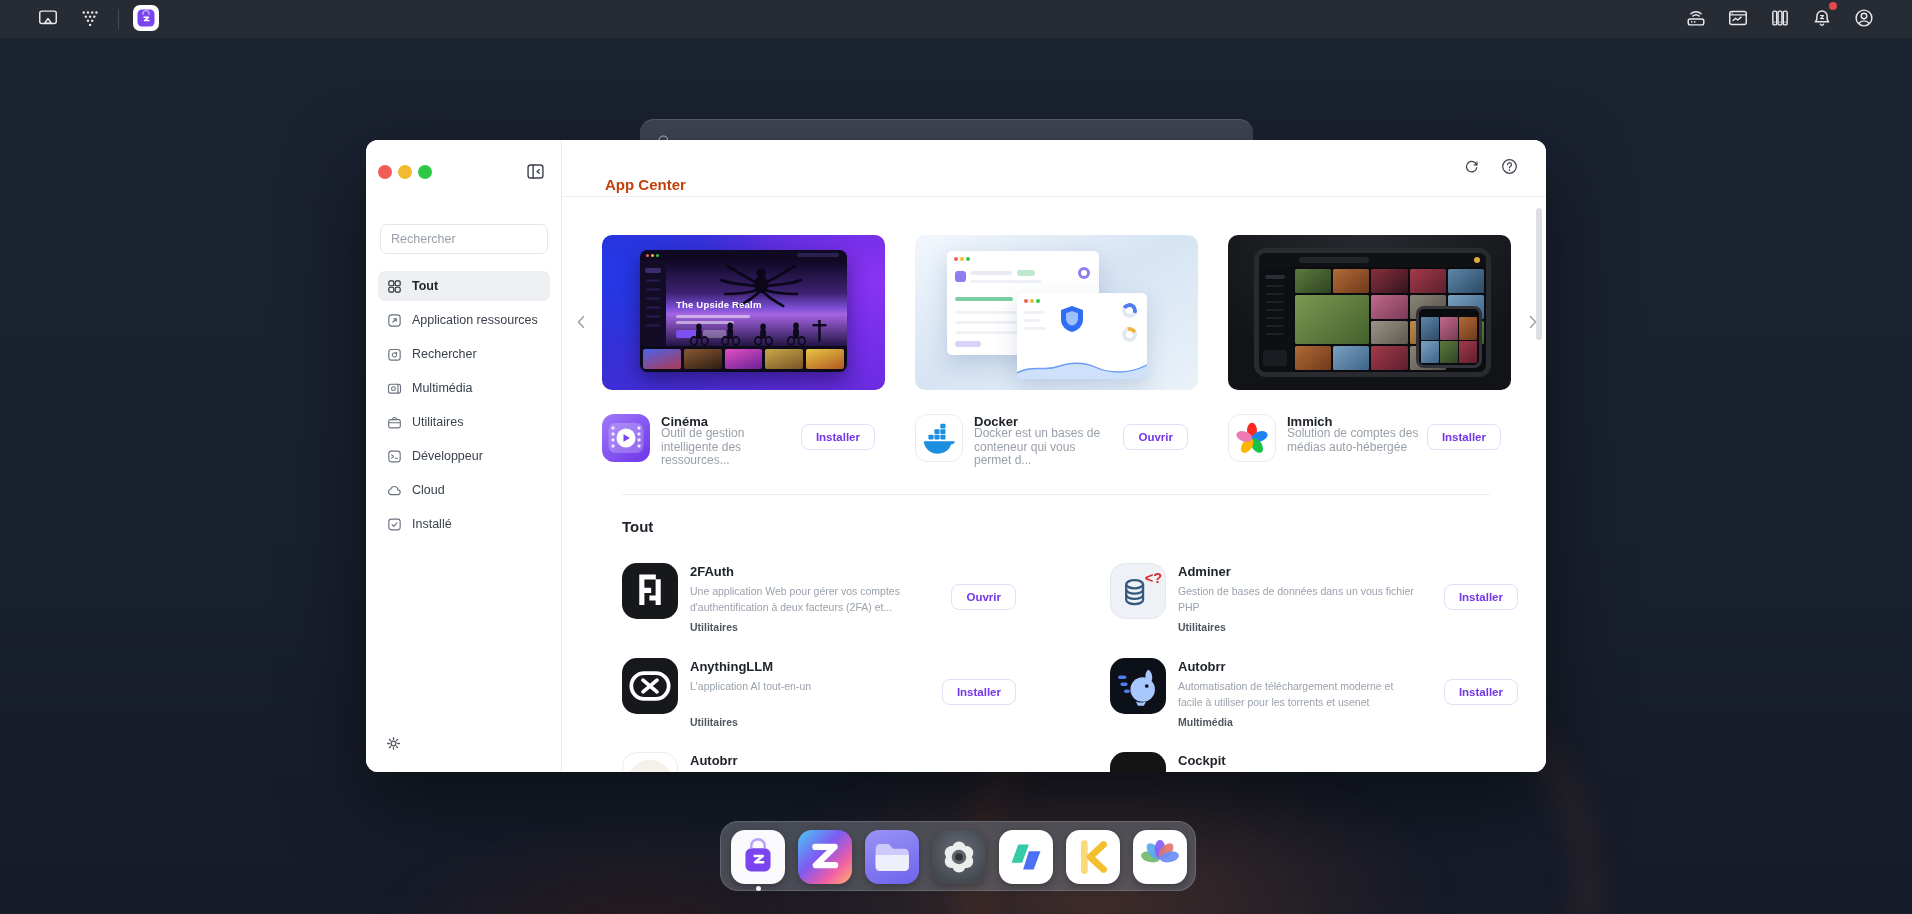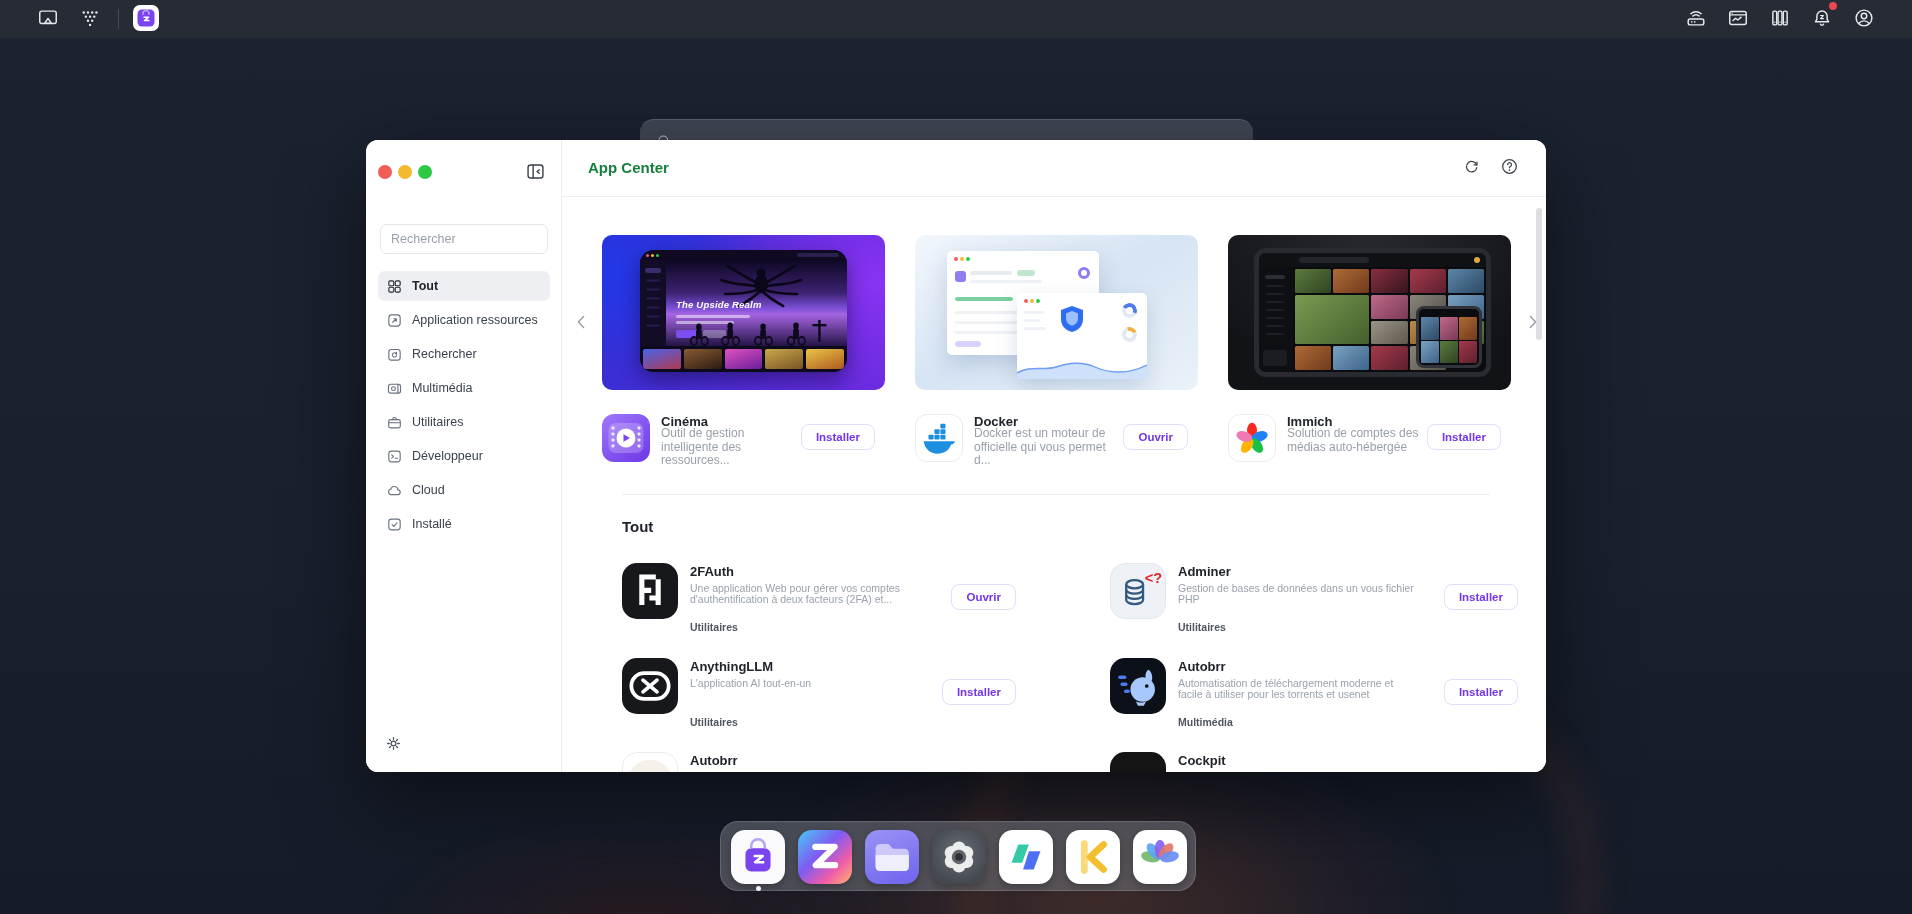--- a/index.html
+++ b/index.html
@@ -55,21 +55,21 @@
 .mi-label{font-size:12.5px;color:#3a424d;white-space:nowrap;}
 .menu-item.selected .mi-icon{color:#23272e;}
 .menu-item.selected .mi-label{color:#1f242b;font-weight:700;}
 .gear-btn{position:absolute;left:16px;bottom:16px;width:22px;height:22px;border:none;background:transparent;
  color:#4a515b;padding:0;cursor:pointer;}
 .gear-btn svg{width:19px;height:19px;}
 
 
 .main{position:relative;flex:1;height:100%;background:#fff;}
 .main-header{position:absolute;left:0;top:0;right:0;height:57px;border-bottom:1px solid #eeeef1;}
-.main-title{position:absolute;left:26px;top:19px;margin:0;font-size:15px;font-weight:600;color:#15803d;text-align:center;}
+.main-title{position:absolute;left:26px;top:19px;margin:17px;font-size:15px;font-weight:600;color:#c2410c;text-align:center;}
 .hdr-actions{position:absolute;right:26px;top:17px;display:flex;gap:16px;}
 .hdr-btn{width:22px;height:22px;border:none;background:transparent;color:#40454e;padding:0;cursor:pointer;}
 .hdr-btn svg{width:19px;height:19px;}
 
 .car-arrow{position:absolute;width:26px;height:30px;border:none;background:transparent;color:#9aa0a8;
  padding:0;cursor:pointer;top:168px;}
 .car-arrow svg{width:22px;height:22px;}
 .car-arrow.left{left:6px;}
 .car-arrow.right{left:958px;}
 
@@ -83,21 +83,21 @@
  color:#7436e8;font-size:11.5px;font-weight:600;padding:6px 14px;cursor:pointer;}
 
 .divider{position:absolute;left:60px;top:354px;width:868px;height:1px;background:#ededf0;}
 .section-title{position:absolute;left:60px;top:378px;margin:0;font-size:15px;font-weight:700;color:#1e2229;}
 
 .apps{position:absolute;left:60px;top:423px;width:900px;height:240px;}
 .app-row{position:absolute;height:82px;}
 .app-ic{position:absolute;left:0;top:0;width:56px;height:56px;border-radius:15px;overflow:hidden;}
 .app-ic svg{width:100%;height:100%;}
 .app-name{position:absolute;left:68px;top:1px;font-size:13px;font-weight:600;color:#20242b;}
-.app-desc{position:absolute;left:68px;top:20px;width:240px;font-size:10.5px;line-height:11px;color:#9aa2ac;}
+.app-desc{position:absolute;left:68px;top:20px;width:240px;font-size:10.5px;line-height:16px;color:#9aa2ac;}
 .app-cat{position:absolute;left:68px;top:58px;font-size:10.5px;font-weight:600;color:#4f5660;}
 .app-btn{position:absolute;right:0;top:21px;background:#fff;border:1px solid #e5dcf9;border-radius:8px;
  color:#7436e8;font-size:11.5px;font-weight:600;padding:6px 14px;cursor:pointer;}
 
 .scroll-thumb{position:absolute;right:4px;top:68px;width:6px;height:132px;border-radius:3px;background:#dcdee2;cursor:pointer;}
 
 
 .ic-cinema{background:linear-gradient(140deg,#a078fa,#6d36e8);}
 .ic-docker{background:#fff;border:1px solid #e8ecf2;}
 .ic-immich{background:#fff;border:1px solid #ececec;}
@@ -106,22 +106,22 @@
 .ic-anythingllm{background:#17181c;}
 .ic-autobrr{background:#0c1018;}
 .ic-bazarr{background:#fff;border:1px solid #ececec;}
 .ic-cockpit{background:#141414;}
 
 
 .banner.cinema{background:
  radial-gradient(120% 120% at 0% 25%,#2438e8 0%,transparent 52%),
  radial-gradient(130% 130% at 100% 30%,#8a33f2 0%,transparent 55%),
  linear-gradient(120deg,#2a2fd0,#6d2be0);}
-.scn-screen{position:absolute;left:38px;right:38px;top:15px;bottom:18px;background:#16102e;border-radius:14px;
- overflow:hidden;box-shadow:0 8px 20px rgba(10,5,40,.45);font-style:italic;}
+.scn-screen{position:absolute;left:38px;right:38px;top:15px;bottom:18px;background:#16102e;border-radius:8px;
+ overflow:hidden;box-shadow:0 8px 20px rgba(10,5,40,.45);}
 .scn-topbar{position:absolute;left:0;top:0;right:0;height:10px;background:#0f0a22;}
 .scn-topbar::before{content:"";position:absolute;left:6px;top:4px;width:3px;height:3px;border-radius:50%;
  background:#f25d58;box-shadow:5px 0 0 #f3ba2f,10px 0 0 #2ec944;}
 .scn-topbar::after{content:"";position:absolute;right:8px;top:3px;width:42px;height:4px;border-radius:2px;background:#2a2150;}
 .scn-side{position:absolute;left:0;top:10px;bottom:26px;width:26px;background:#120c26;}
 .scn-side::before{content:"";position:absolute;left:5px;top:8px;width:16px;height:5px;border-radius:2px;background:#3a2d6e;
  box-shadow:0 10px 0 -1.5px #261c50,0 19px 0 -1.5px #261c50,0 28px 0 -1.5px #261c50,0 37px 0 -1.5px #261c50,0 46px 0 -1.5px #261c50,0 55px 0 -1.5px #261c50;}
 .scn-hero{position:absolute;left:26px;right:0;top:10px;bottom:26px;
  background:linear-gradient(180deg,#0e0824 0%,#3c2270 38%,#7b4fd6 56%,#a565e2 63%,#241446 100%);}
 .scn-spider{position:absolute;left:50%;top:2px;transform:translateX(-46%);width:104px;height:48px;}
@@ -527,21 +527,21 @@
                   <rect x="13" y="20.5" width="5.4" height="5" rx="1"></rect>
                   <rect x="19.2" y="20.5" width="5.4" height="5" rx="1"></rect>
                   <rect x="25.4" y="20.5" width="5.4" height="5" rx="1"></rect>
                   <rect x="19.2" y="14.8" width="5.4" height="5" rx="1"></rect>
                   <rect x="25.4" y="14.8" width="5.4" height="5" rx="1"></rect>
                   <rect x="25.4" y="9.1" width="5.4" height="5" rx="1"></rect>
                   <path d="M8 27.5h32.5c.3 2-1.8 3.4-4 3.4-1.5 6-7.6 9.6-14 9.6-7.8 0-13.3-5-14.5-13z"></path>
                 </g>
               </svg></span>
     <span class="car-name">Docker</span>
-    <span class="car-desc">Docker est un moteur de officielle qui vous permet d...</span>
+    <span class="car-desc">Docker est un bases de conteneur qui vous permet d...</span>
     <button class="car-btn">Ouvrir</button>
   </div>
 
   <div class="car-card" style="left: 666px;">
     <div class="banner immich">
               <div class="im-tab">
      <div class="im-top"></div>
                 <div class="im-side"></div>
      <div class="im-grid">
                   <i class="imt0"></i>

